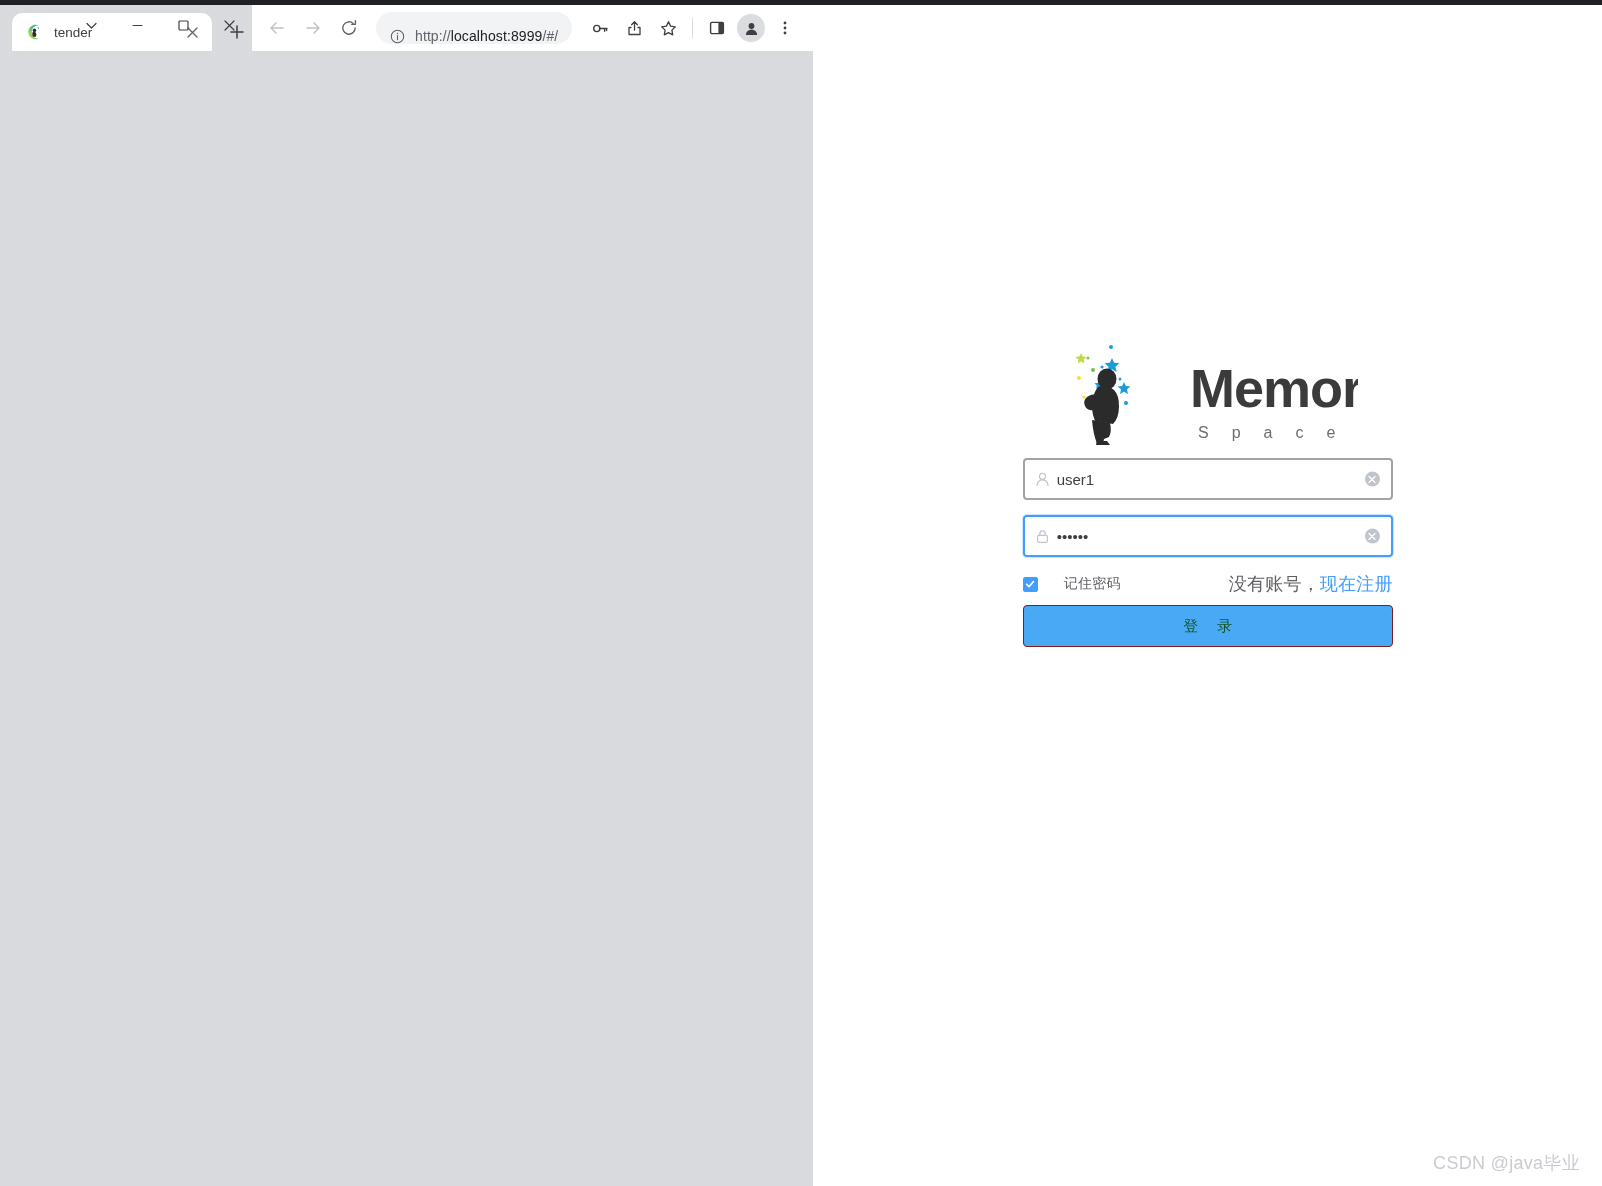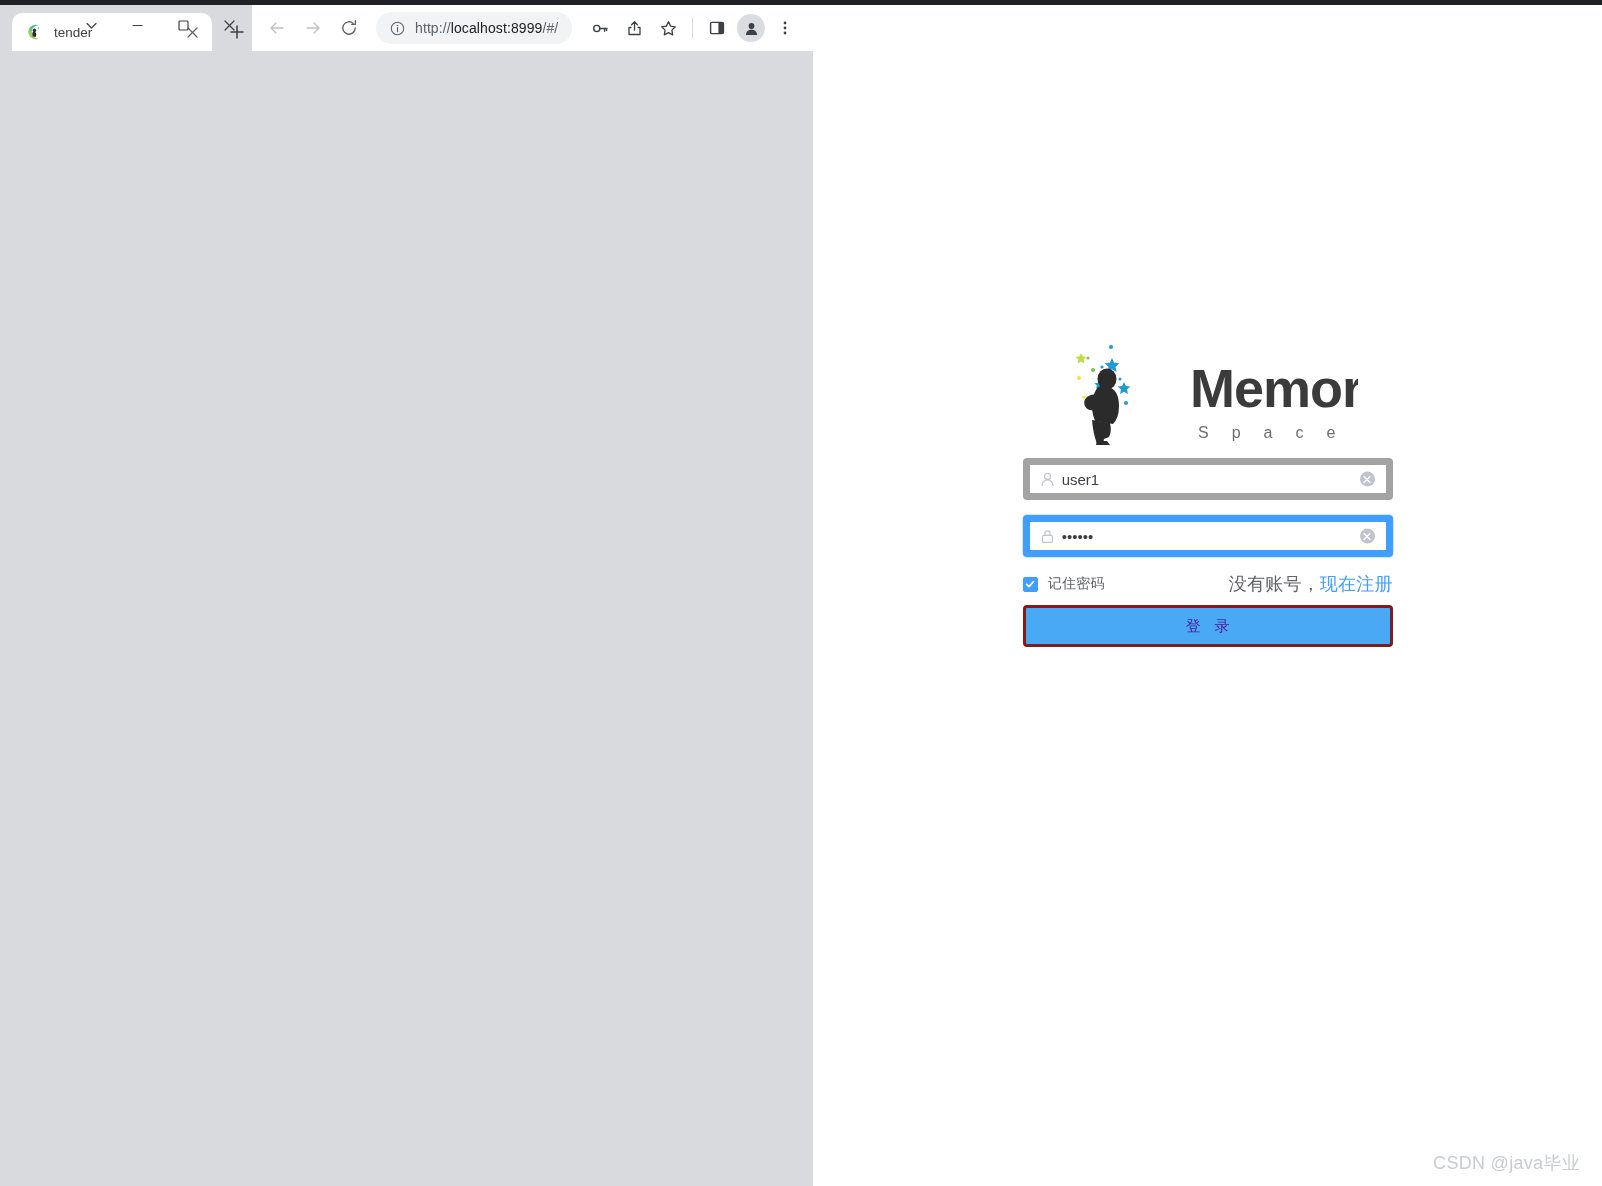--- a/index.html
+++ b/index.html
@@ -99,22 +99,22 @@
   }
   .nav-btn.disabled { color: #bdc1c6; }
   .nav-btn svg { display: block; }
 
   .omnibox {
     flex: 1 1 auto;
     height: 32px;
     margin: 0 10px 0 8px;
     background: #f1f3f4;
     border-radius: 16px;
-    display: flex; align-items: center;
-    padding: 10px 14px;
+    display: flex; align-items: flex-end;
+    padding: 0 14px;
     gap: 10px;
     min-width: 0;
   }
   .site-info-icon { flex: 0 0 auto; color: #5f6368; display: flex; }
   .url-text {
     font-size: 14px;
     color: #5f6368;
     white-space: nowrap;
     overflow: hidden;
     text-overflow: ellipsis;
@@ -171,21 +171,21 @@
 
   
   .login-form {
     width: 370px;
   }
   .field {
     position: relative;
     height: 42px;
     margin-bottom: 15px;
     background: #ffffff;
-    border: 7px solid #a3a3a3;
+    border: 2px solid #a3a3a3;
     border-radius: 4px;
     display: flex;
     align-items: center;
     padding: 0 34px 0 10px;
     gap: 7px;
   }
   .field.focused {
     border-color: #409eff;
     box-shadow: 0 0 0 1px rgba(64,158,255,0.25);
   }
@@ -227,21 +227,21 @@
     display: flex;
     align-items: center;
     justify-content: space-between;
     margin-top: 17px;
     margin-bottom: 11px;
     height: 20px;
   }
   .remember {
     display: flex;
     align-items: center;
-    gap: 10px;
+    gap: 26px;
   }
   .checkbox {
     width: 15px; height: 15px;
     border-radius: 2px;
     background: #409eff;
     border: 1px solid #409eff;
     display: flex; align-items: center; justify-content: center;
     flex: 0 0 auto;
   }
   .checkbox svg { display: block; }
@@ -258,25 +258,25 @@
   .register-link {
     color: #409eff;
     text-decoration: none;
     cursor: pointer;
   }
 
   .login-btn {
     width: 100%;
     height: 42px;
     background: #49a9f5;
-    border: 3px solid #7f1d1d;
+    border: 1px solid #7f1d1d;
     border-radius: 4px;
-    color: #4c1d95;
+    color: #14532d;
     font-size: 15px;
-    font-family: Liberation Serif, serif;
+    font-family: Liberation Mono, monospace;
     letter-spacing: 5px;
     text-indent: 5px;
     cursor: pointer;
     display: flex;
     align-items: center;
     justify-content: center;
   }
 
   .watermark {
     position: absolute;

